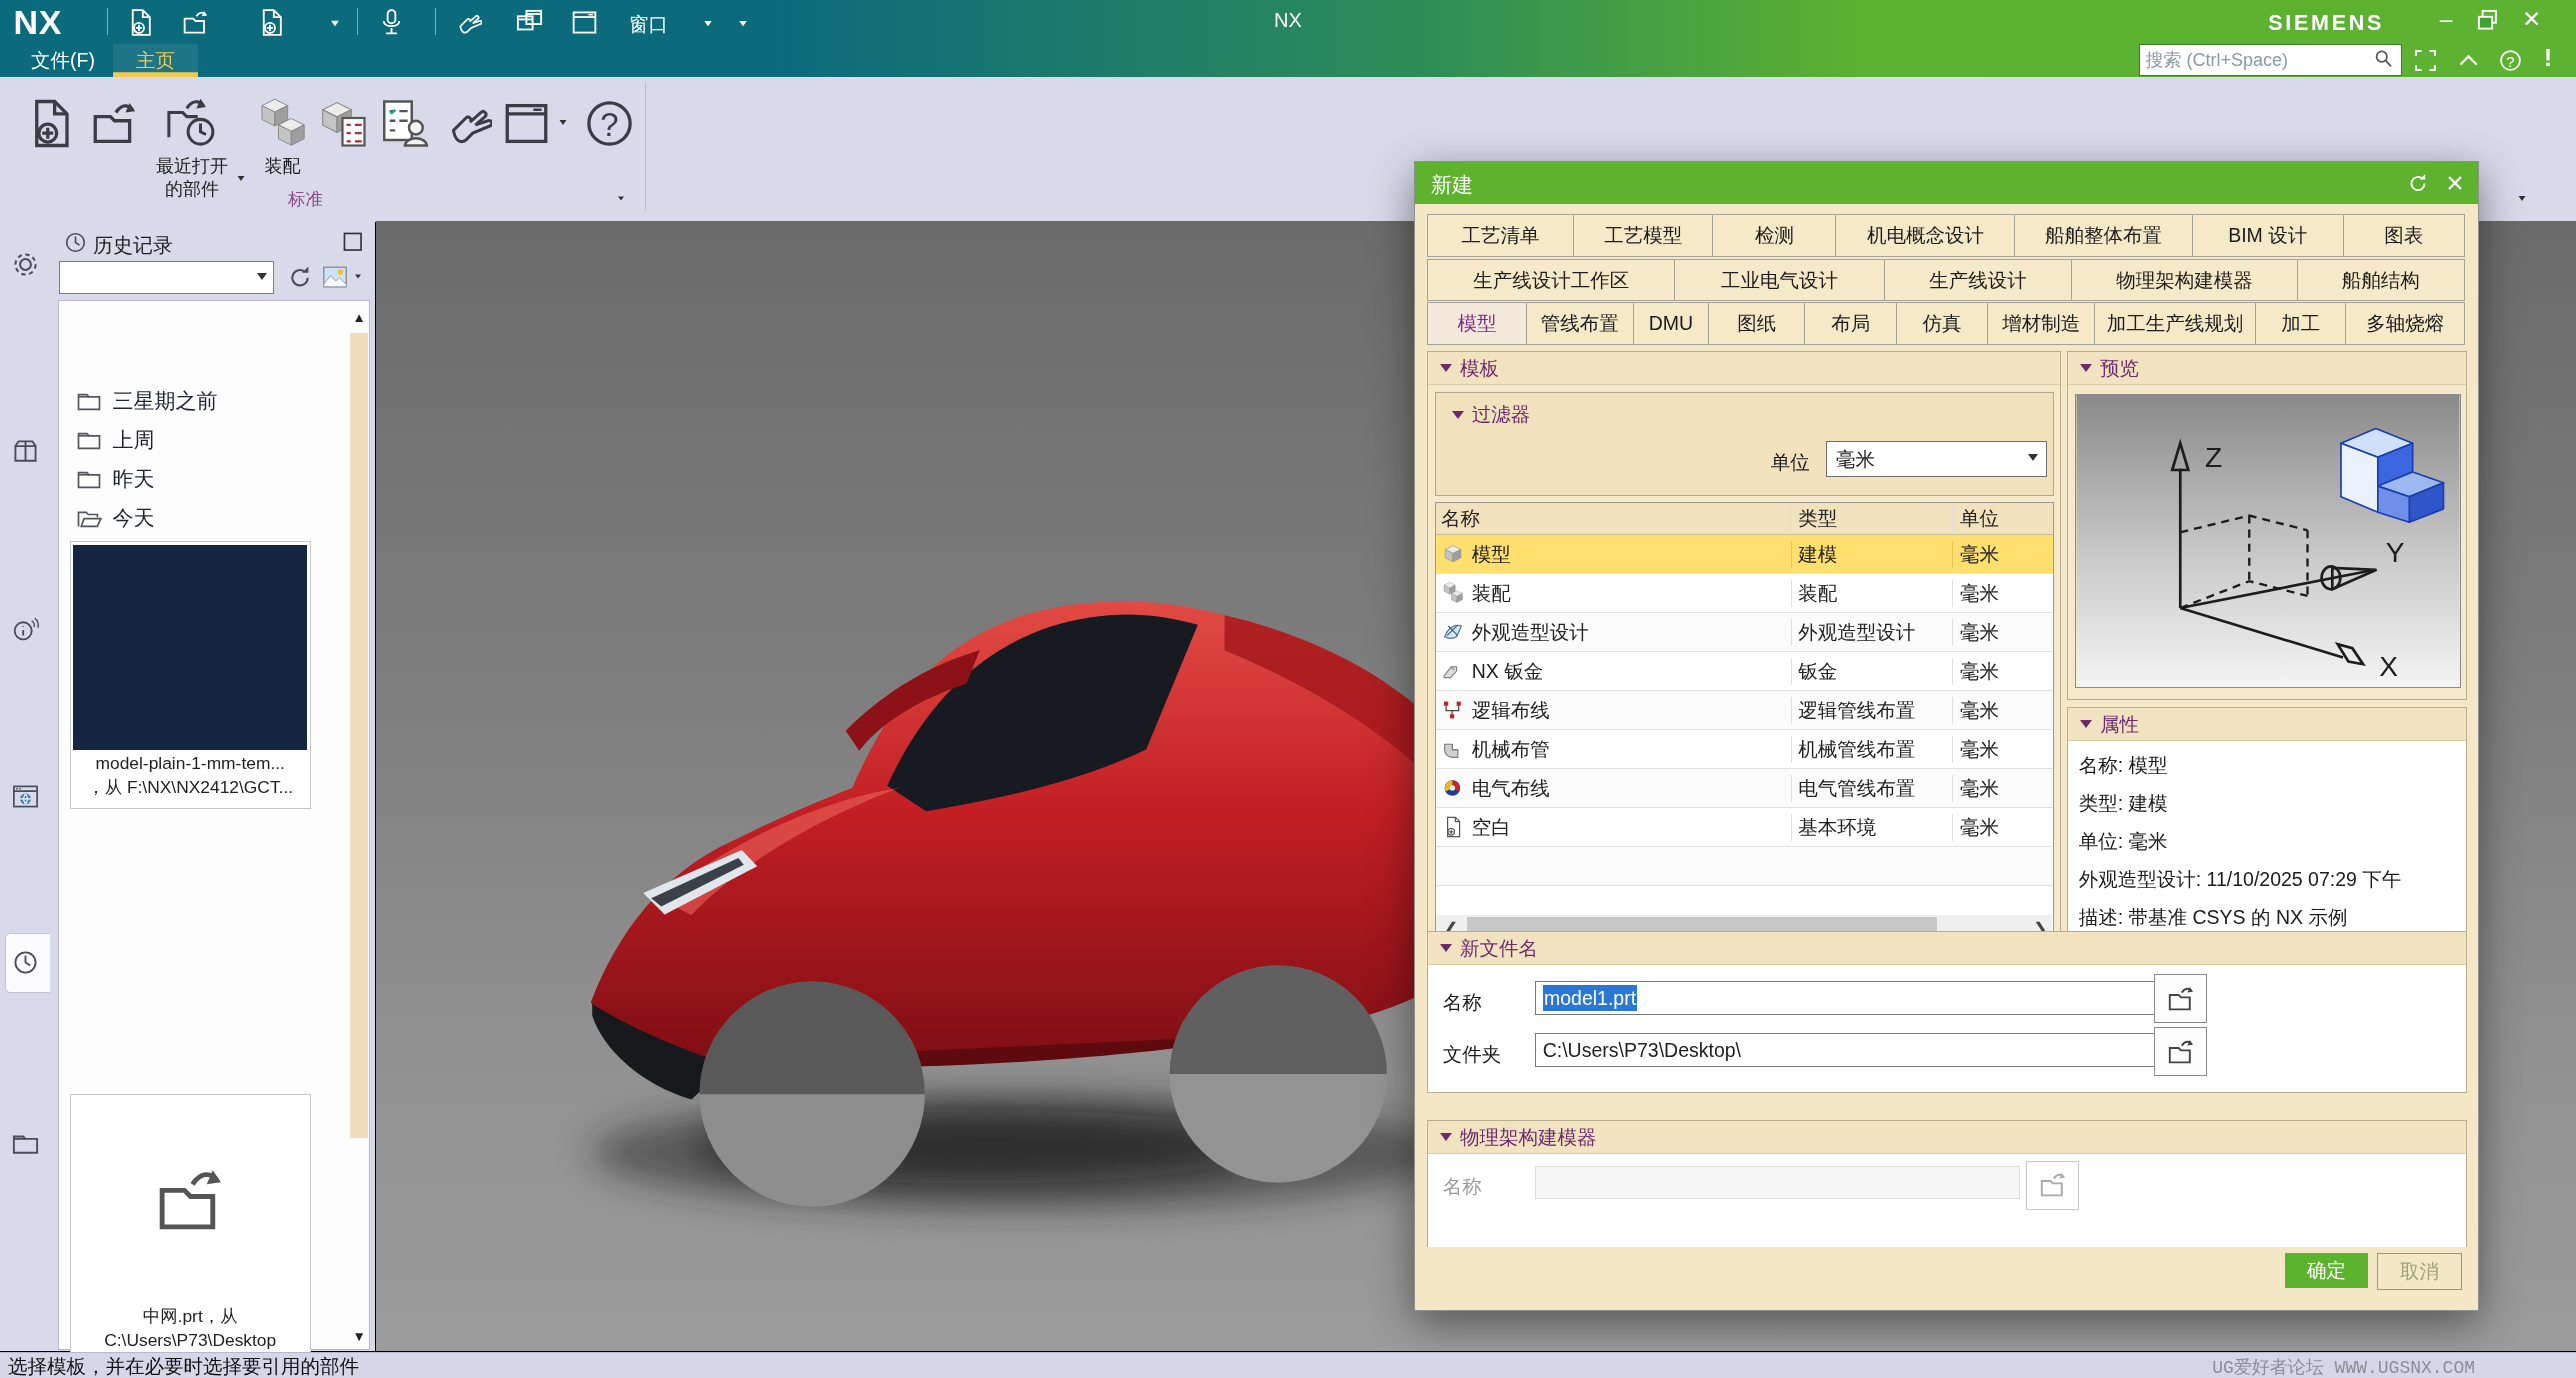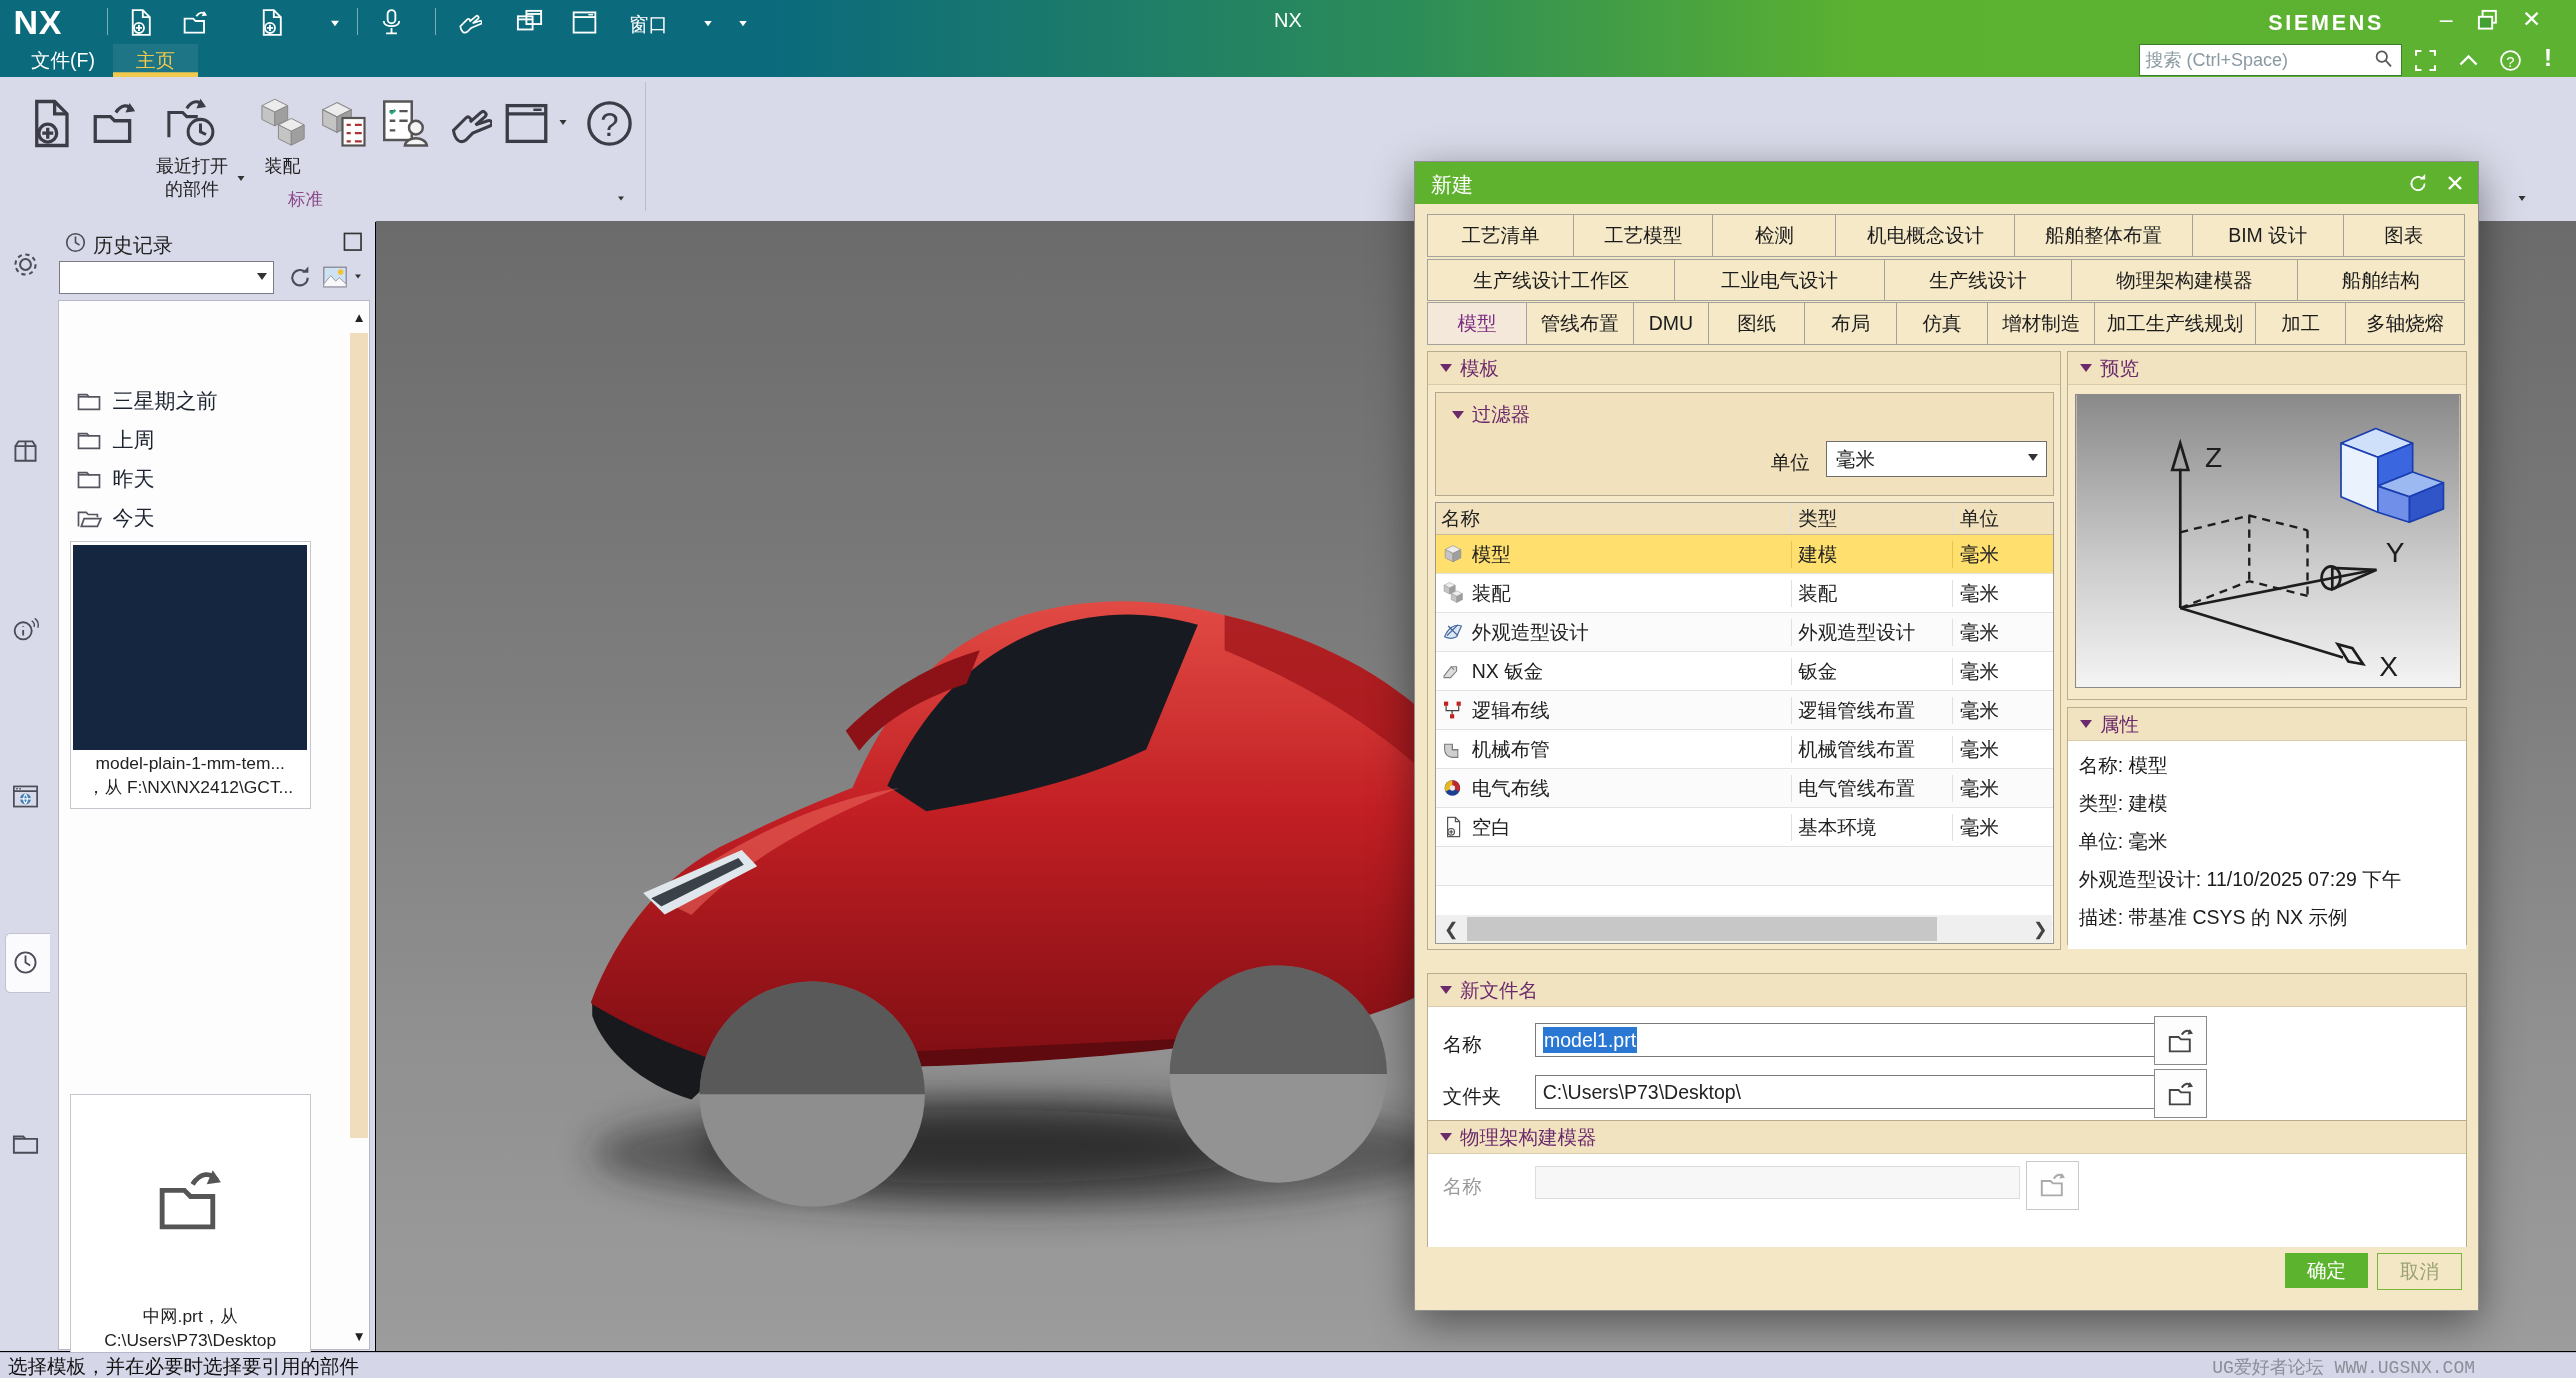--- a/index.html
+++ b/index.html
@@ -747,21 +747,21 @@
       </div>
       <div style="background:#fff;height:203px;padding:5.4px 0 0 10.7px">
         <div class="propline"><span>名称:</span> <span>模型</span></div>
         <div class="propline"><span>类型:</span> <span>建模</span></div>
         <div class="propline"><span>单位:</span> <span>毫米</span></div>
         <div class="propline"><span>外观造型设计:</span> <span>11/10/2025 07:29 下午</span></div>
         <div class="propline"><span>描述:</span> <span>带基准 CSYS 的 NX 示例</span></div>
       </div>
     </div>
 
-    <div class="abs dpanel" style="left:12px;top:811px;width:1038px;height:160px">
+    <div class="abs dpanel" style="left:12px;top:769px;width:1038px;height:160px">
       <div class="phdr">
         <span class="ptri"></span>
         <span>新文件名</span>
       </div>
       <div style="position:relative;background:#fff;height:127px">
         <div class="inlabel" style="left:14.8px;top:24px">名称</div>
         <div class="inbox" style="left:107px;top:16px;width:605px;height:32px">
           <span class="seltext">model1.prt</span>
         </div>
         <div class="fbtn" style="left:726px;top:9.4px">

